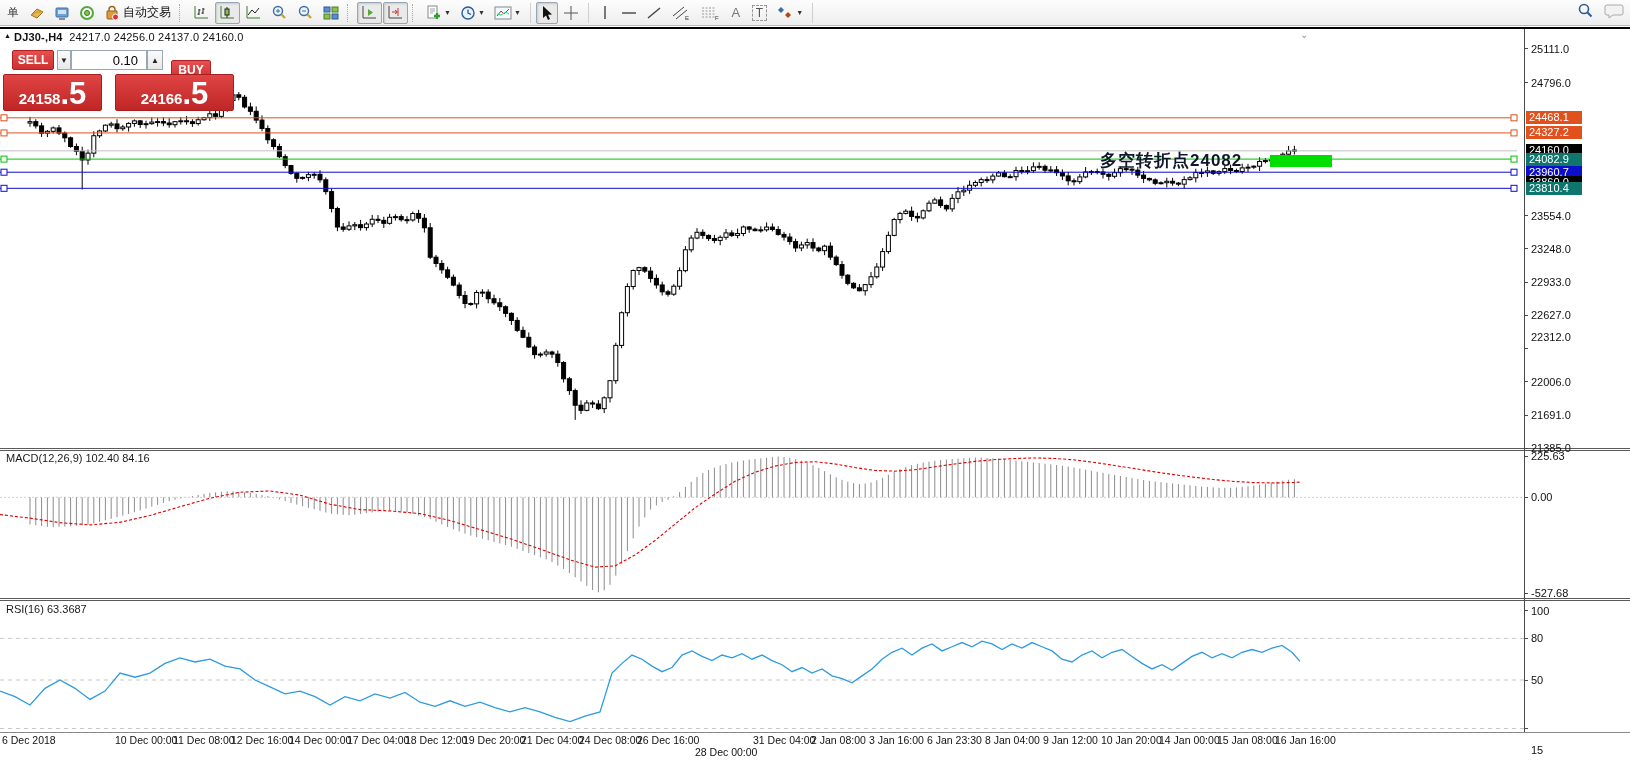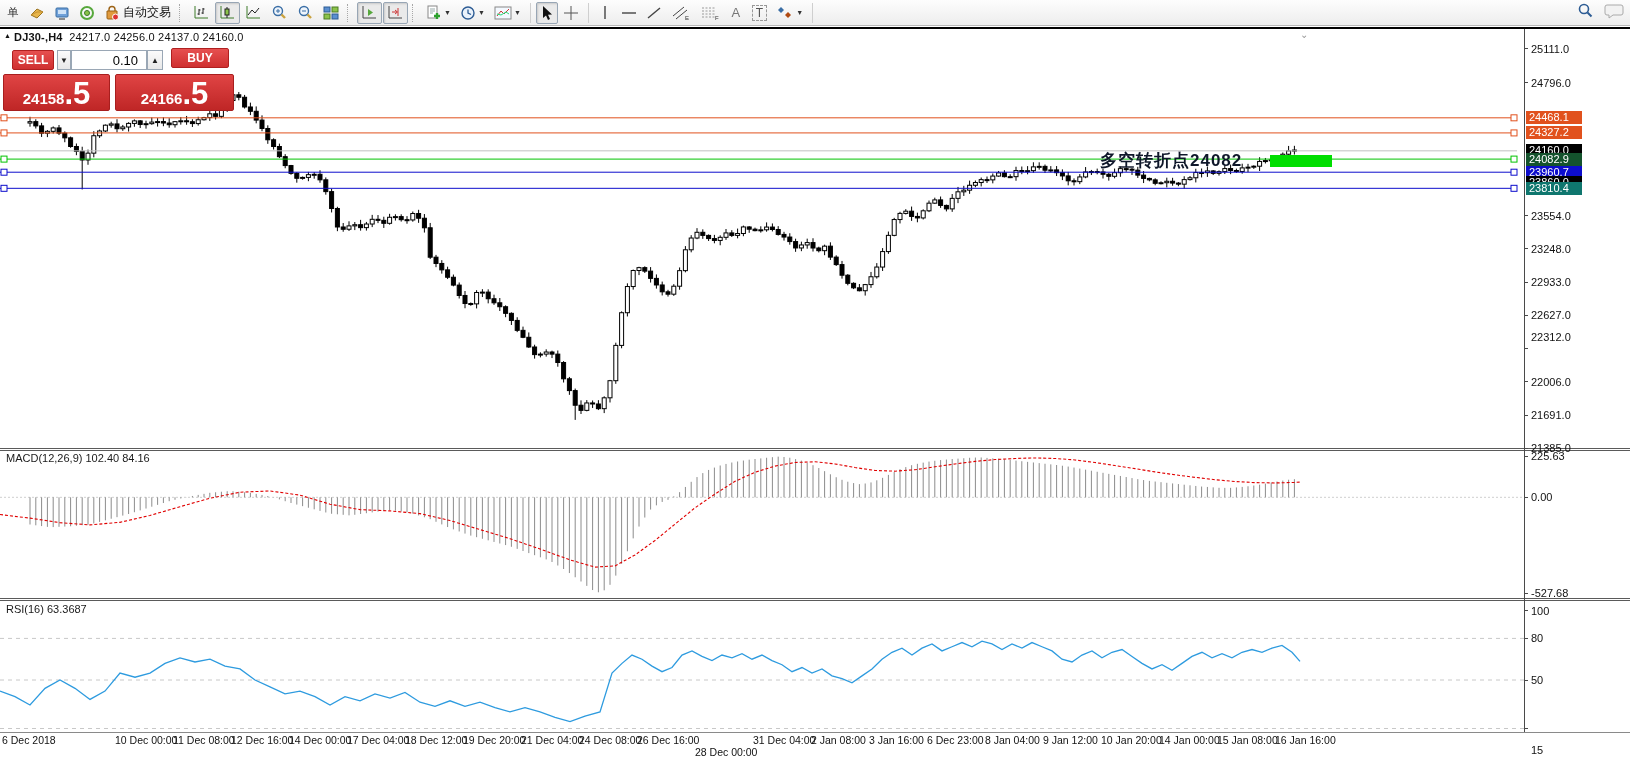--- a/index.html
+++ b/index.html
@@ -726,24 +726,24 @@
     </div>
     <div class="oct-spin" style="left:57px;top:50px;width:14px;height:20px">
       <span>▼</span>
     </div>
     <div class="oct-vol" style="left:71px;top:50px;width:76px;height:20px">
       <span>0.10</span>
     </div>
     <div class="oct-spin" style="left:147px;top:50px;width:16px;height:20px">
       <span>▲</span>
     </div>
-    <div class="oct-btn" style="left:171px;top:48px;width:58px;height:20px">
+    <div class="oct-btn" style="left:171px;top:60px;width:40px;height:20px">
       <span>BUY</span>
     </div>
-    <div class="oct-big" style="left:3px;top:74px;width:107px;height:37px">
+    <div class="oct-big" style="left:3px;top:74px;width:99px;height:37px">
       <span class="small">24158</span>
       <span class="big">.5</span>
     </div>
     <div class="oct-big" style="left:115px;top:74px;width:119px;height:37px">
       <span class="small">24166</span>
       <span class="big">.5</span>
     </div>
   </div>
 
   <div class="annotation" id="annotation-text" style="left: 1100px; top: 149px; color: #0f172a;">多空转折点24082</div>
@@ -1026,42 +1026,42 @@
       <div class="ptick" style="top: 604.7px;">100</div>
       <div class="tmark" style="top: 637.92px;"></div>
       <div class="ptick" style="top: 632.42px;">80</div>
       <div class="tmark" style="top: 679.5px;"></div>
       <div class="ptick" style="top: 674px;">50</div>
       <div class="tmark" style="top: 728.01px;"></div>
       <div class="ptick" style="top: 744px;">15</div>
       <div class="plabel" style="top: 111.314px; background: rgb(225, 81, 29);">24468.1</div>
       <div class="plabel" style="top: 126.418px; background: rgb(225, 81, 29);">24327.2</div>
       <div class="plabel" style="top: 144.34px; background: rgb(0, 0, 0);">24160.0</div>
-      <div class="plabel" style="top: 152.605px; background: #14532d;">24082.9</div>
+      <div class="plabel" style="top: 152.605px; background: #0f766e;">24082.9</div>
       <div class="plabel" style="top: 165.704px; background: rgb(13, 13, 204);">23960.7</div>
       <div class="plabel" style="top: 176.498px; background: rgb(0, 0, 0);">23860.0</div>
       <div class="plabel" style="top: 181.815px; background: #0f766e;">23810.4</div>
     </div>
   <div id="time-axis">
       <div class="time-label" style="left: 2px;">6 Dec 2018</div>
       <div class="time-label" style="left: 115px;">10 Dec 00:00</div>
       <div class="time-label" style="left: 173px;">11 Dec 08:00</div>
       <div class="time-label" style="left: 231px;">12 Dec 16:00</div>
       <div class="time-label" style="left: 289px;">14 Dec 00:00</div>
       <div class="time-label" style="left: 347px;">17 Dec 04:00</div>
       <div class="time-label" style="left: 405px;">18 Dec 12:00</div>
       <div class="time-label" style="left: 463px;">19 Dec 20:00</div>
       <div class="time-label" style="left: 521px;">21 Dec 04:00</div>
       <div class="time-label" style="left: 579px;">24 Dec 08:00</div>
       <div class="time-label" style="left: 637px;">26 Dec 16:00</div>
       <div class="time-label" style="left: 695px; margin-top: 12px;">28 Dec 00:00</div>
       <div class="time-label" style="left: 753px;">31 Dec 04:00</div>
       <div class="time-label" style="left: 811px;">2 Jan 08:00</div>
       <div class="time-label" style="left: 869px;">3 Jan 16:00</div>
-      <div class="time-label" style="left: 927px;">6 Dec 23:00</div>
+      <div class="time-label" style="left: 927px;">6 Jan 23:30</div>
       <div class="time-label" style="left: 985px;">8 Jan 04:00</div>
       <div class="time-label" style="left: 1043px;">9 Jan 12:00</div>
       <div class="time-label" style="left: 1101px;">10 Jan 20:00</div>
       <div class="time-label" style="left: 1159px;">14 Jan 00:00</div>
       <div class="time-label" style="left: 1217px;">15 Jan 08:00</div>
       <div class="time-label" style="left: 1275px;">16 Jan 16:00</div>
     </div>
 
 </div>
 

